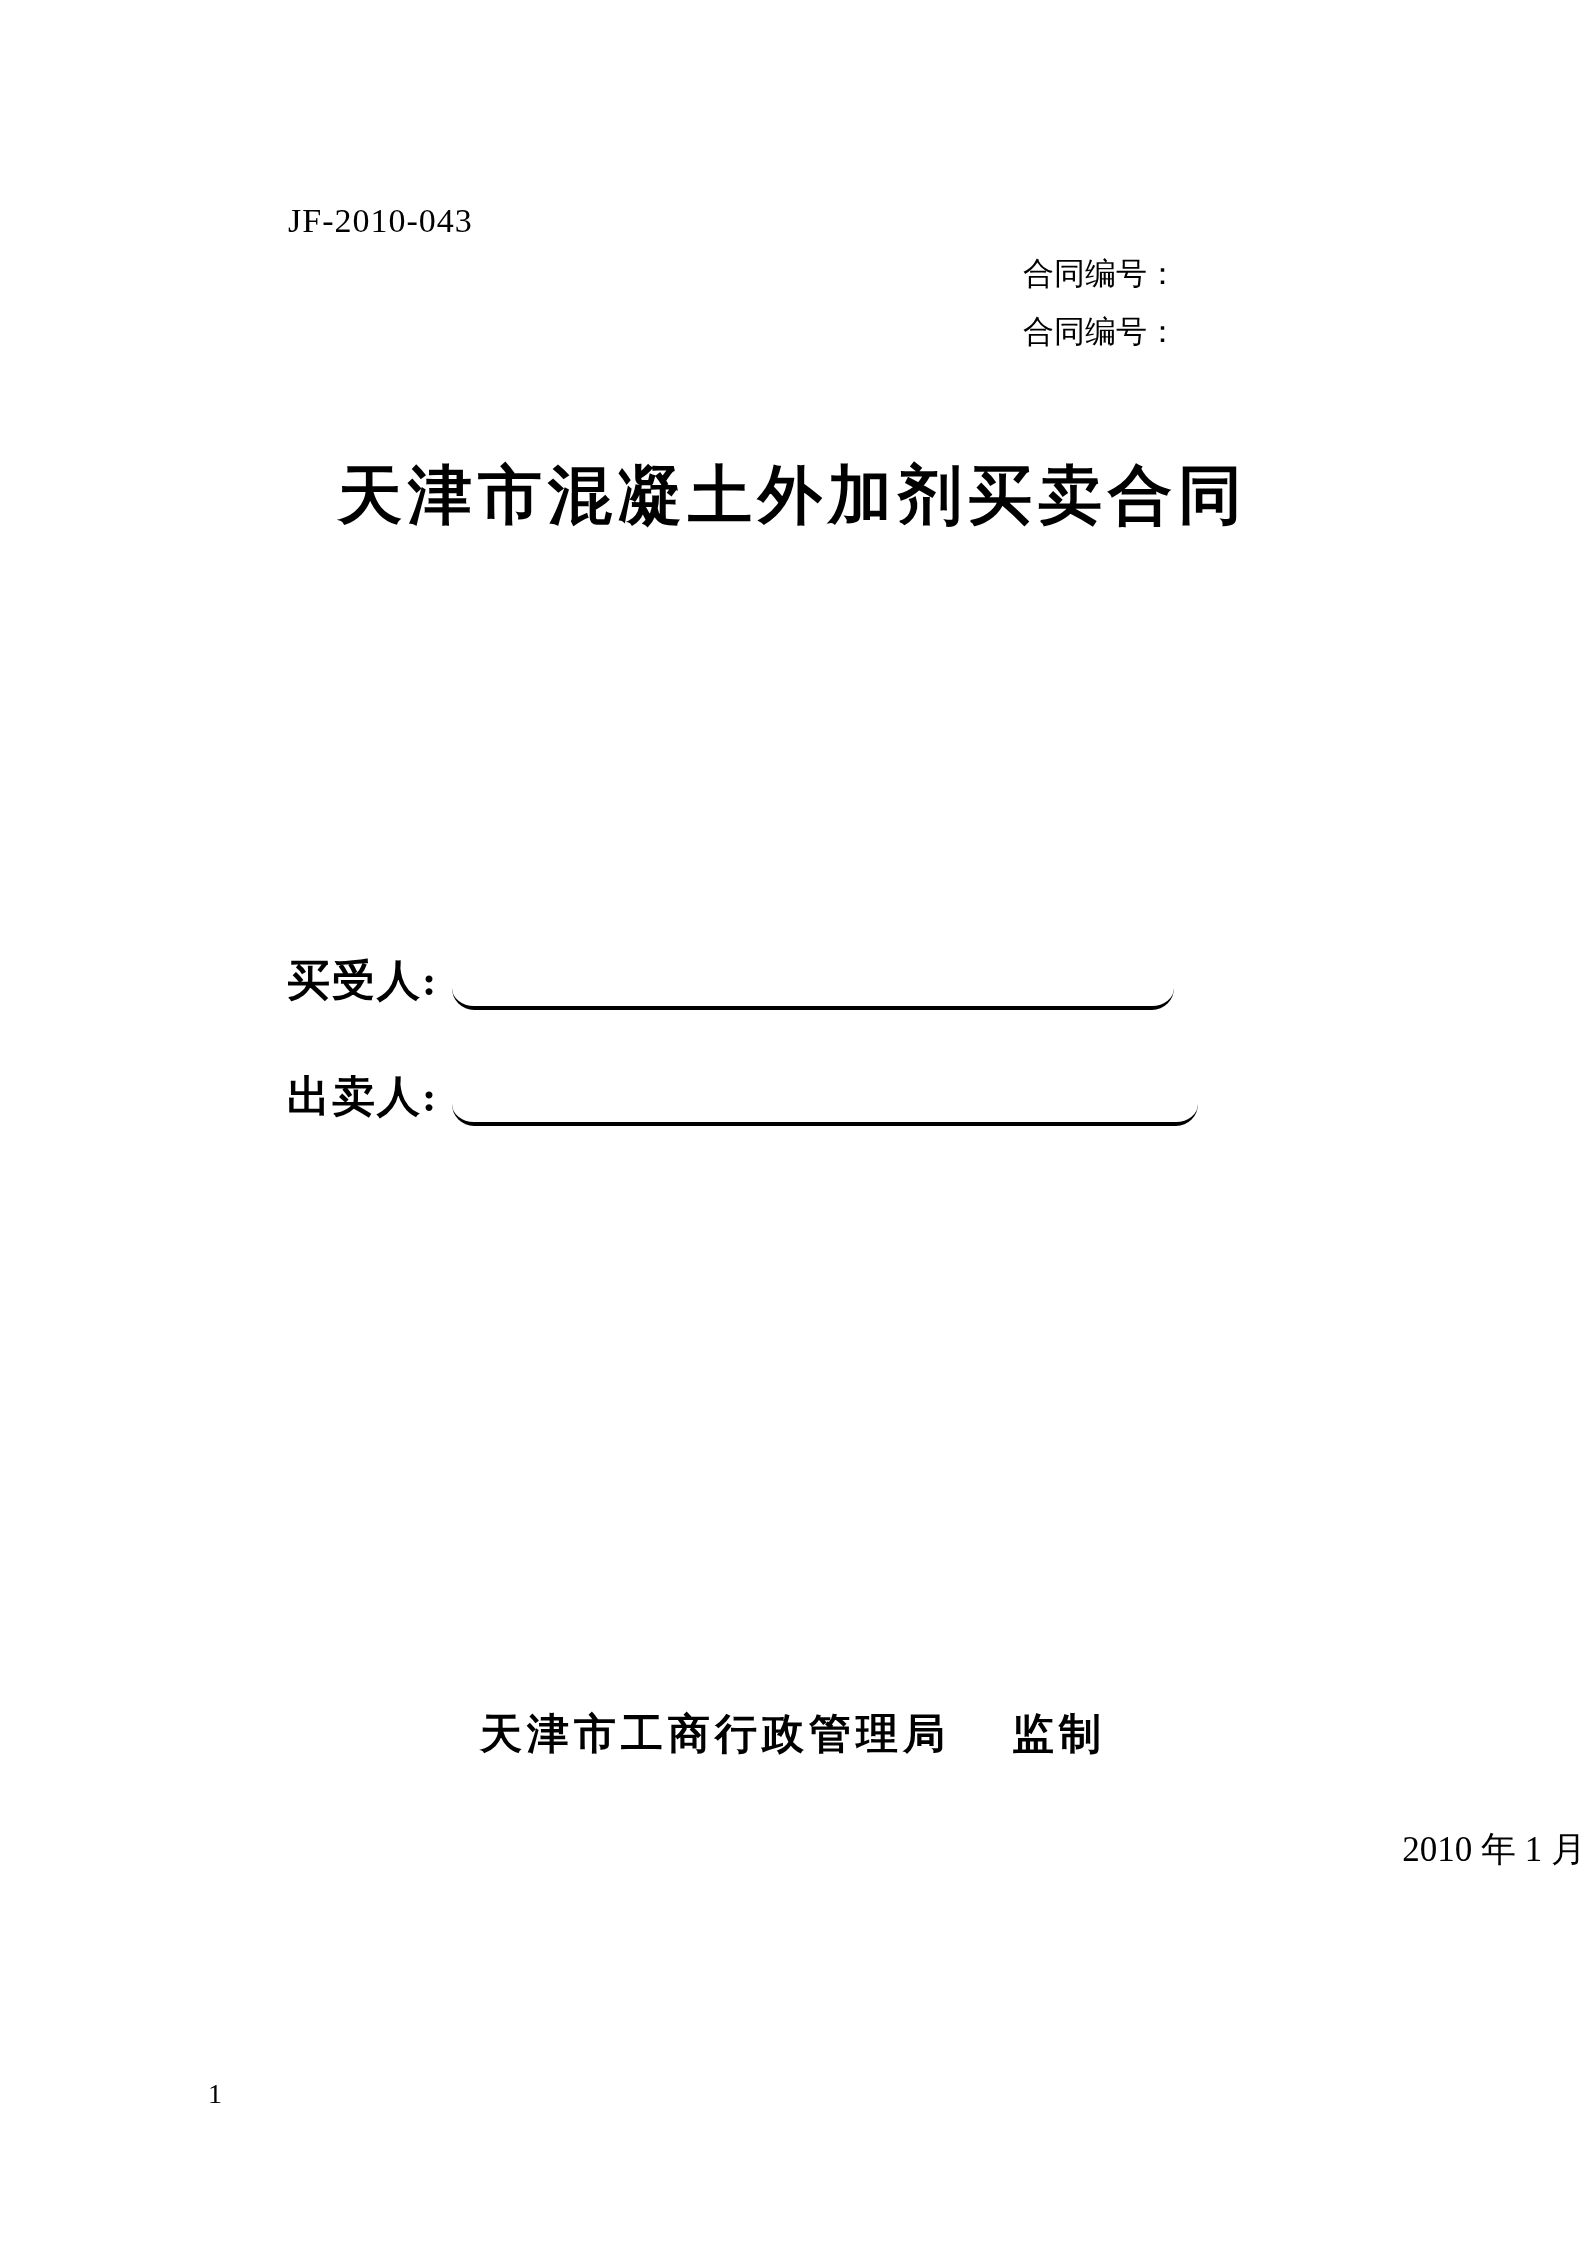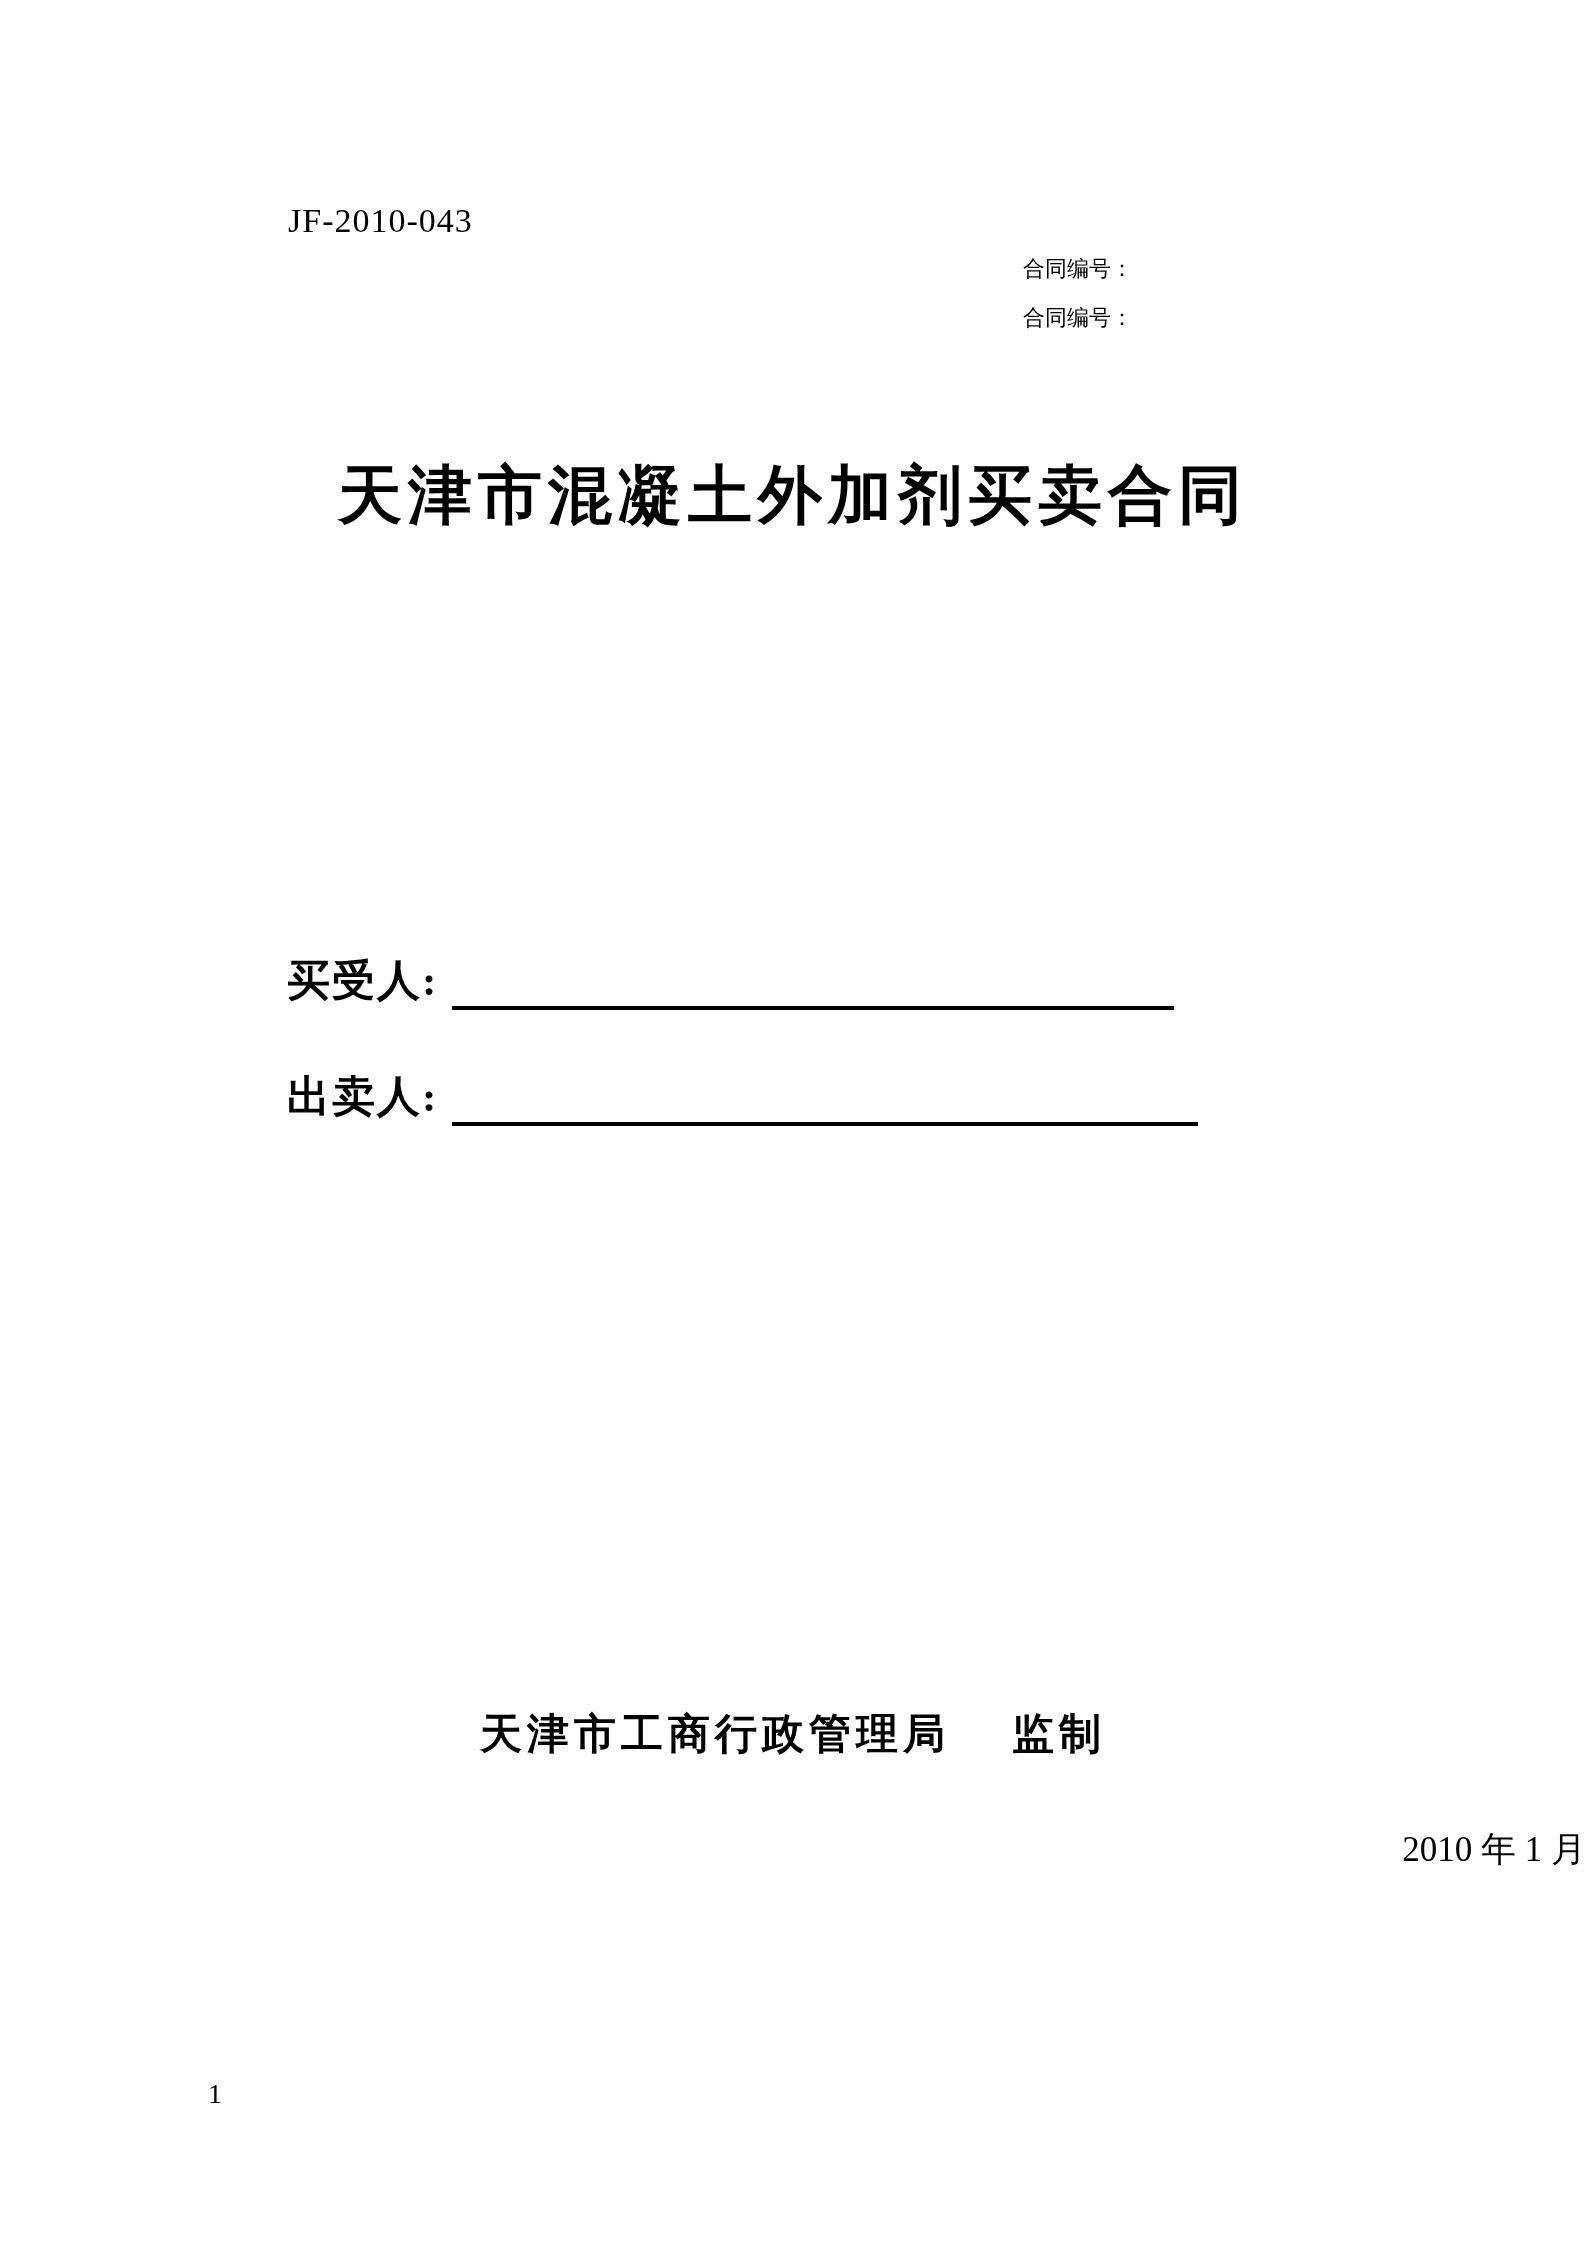--- a/index.html
+++ b/index.html
@@ -1,15 +1,15 @@
 <!DOCTYPE html>
 <html><head>
 <meta charset="utf-8">
 <style>
-  * { margin: 0; padding: 0; box-sizing: border-box; }
+  * { margin: 0; padding: 0; box-sizing: border-box; border-radius: 22px; }
   html, body { background: #ffffff; }
   body {
     width: 1586px;
     height: 2244px;
     position: relative;
     font-family: "Liberation Serif", "DejaVu Serif", serif;
     color: #000000;
   }
   .page {
     position: absolute;
@@ -24,21 +24,21 @@
     left: 288px;
     top: 202px;
     font-size: 34px;
     letter-spacing: 1px;
     white-space: nowrap;
   }
   .meta-block {
     position: absolute;
     left: 1023px;
     top: 258px;
-    font-size: 22px;
+    font-size: 31px;
     line-height: 1.0;
     white-space: nowrap;
   }
   .meta-line { margin-bottom: 27px; }
   .doc-title {
     position: absolute;
     left: 0;
     top: 452px;
     width: 1586px;
     text-align: center;

